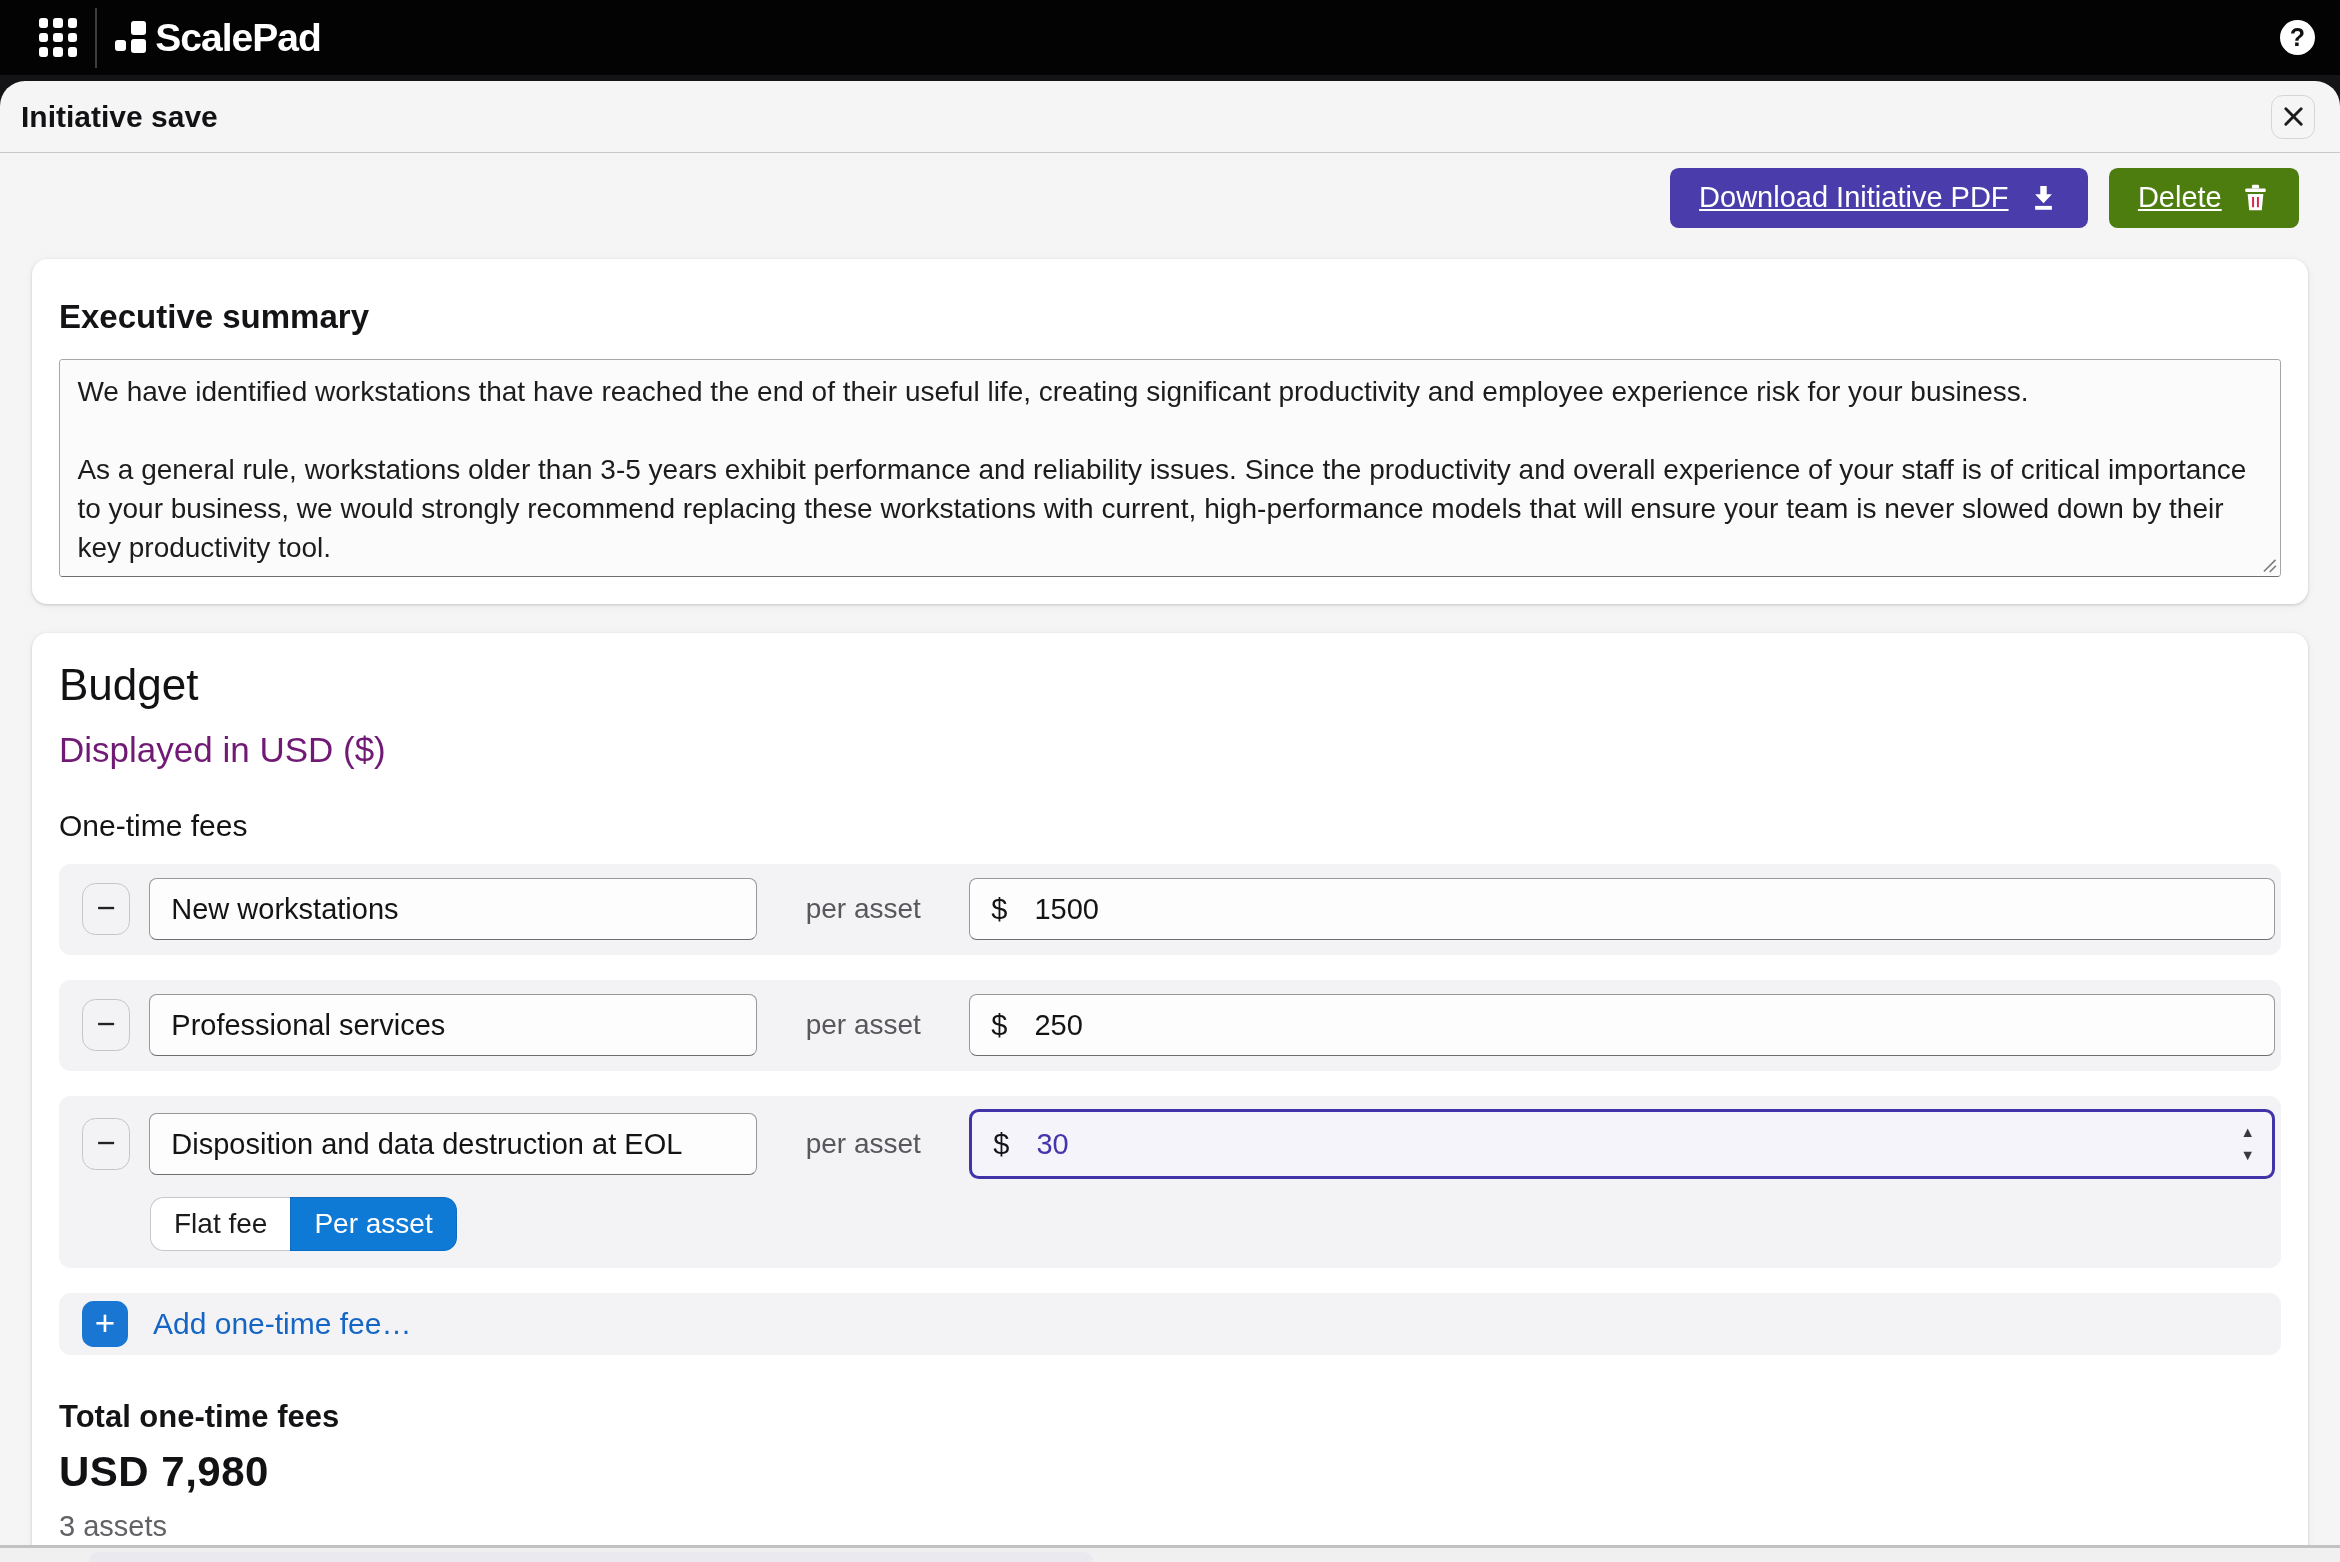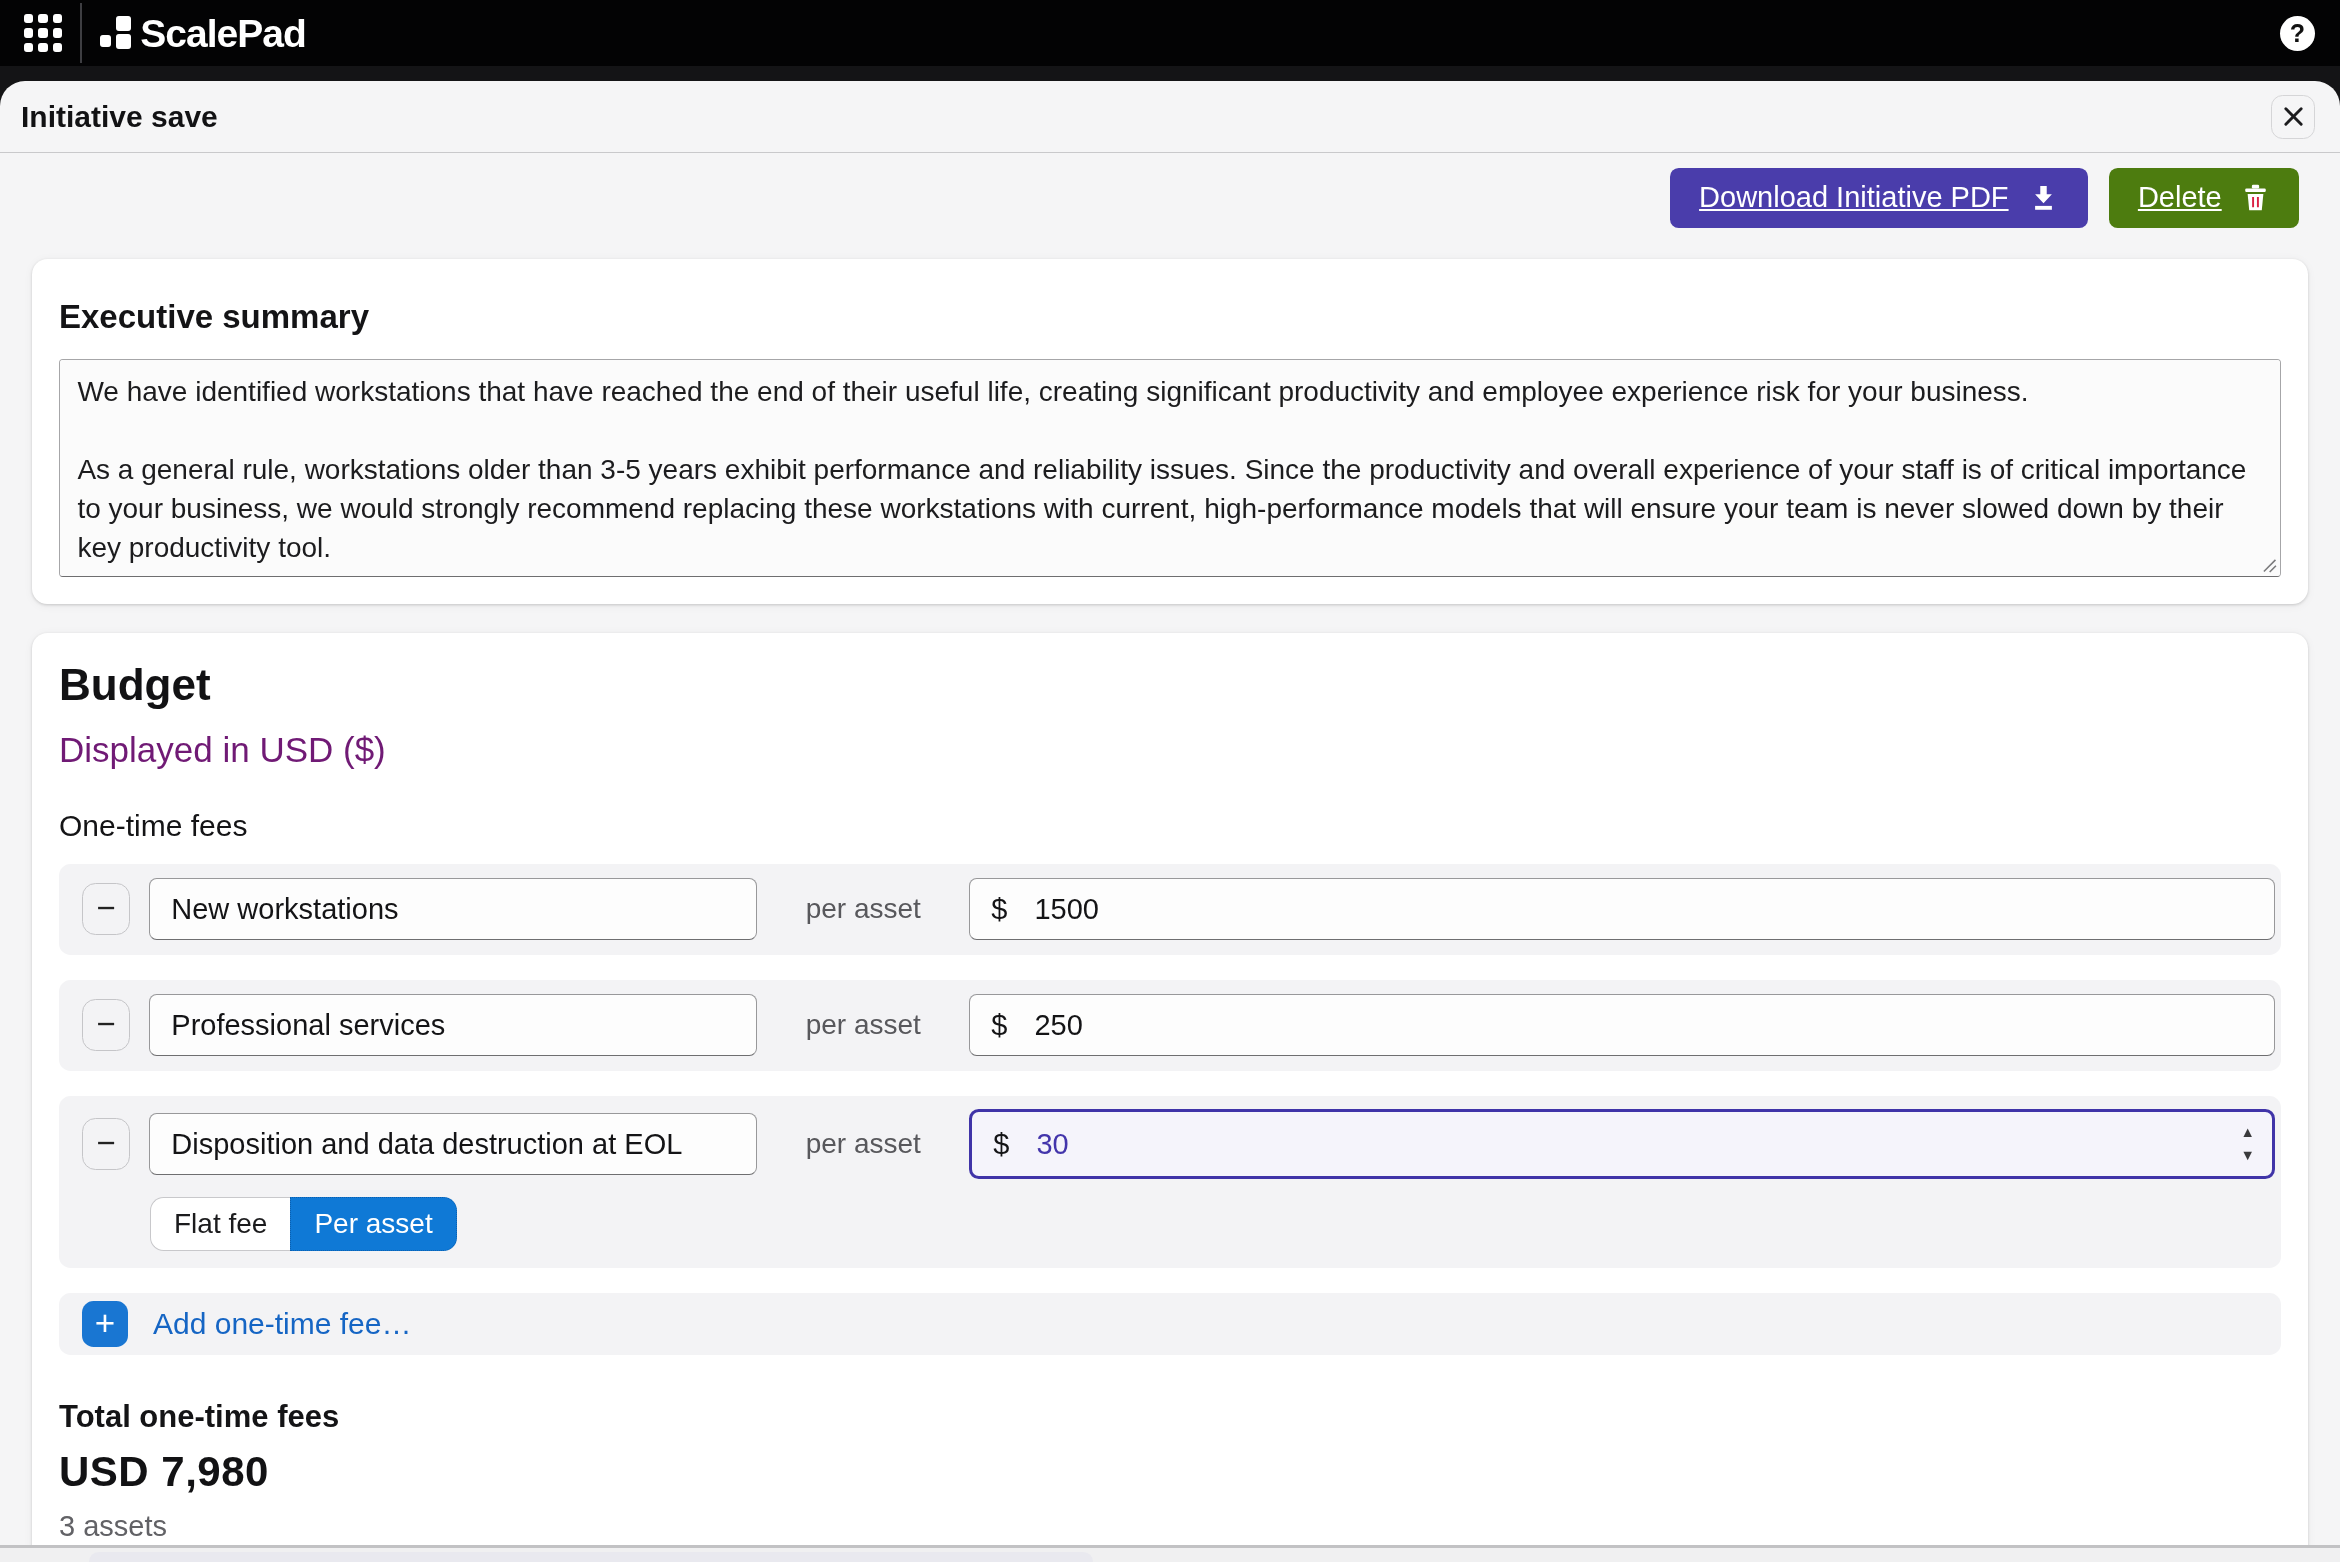--- a/index.html
+++ b/index.html
@@ -1,19 +1,19 @@
 <!DOCTYPE html>
 <html><head>
 <meta charset="utf-8">
 <style>
   * { margin:0; padding:0; box-sizing:border-box; }
   html,body { width:2340px; height:1562px; overflow:hidden; background:#141416; font-family:"Liberation Sans", sans-serif; }
 
   
-  .topbar { height:66px; background:#030304; display:flex; align-items:center; padding:0 25px 0 21px; }
+  .topbar { height:75px; background:#030304; display:flex; align-items:center; padding:0 25px 0 36px; }
   .apps-btn { width:44px; height:44px; background:none; border:none; display:grid; place-items:center; cursor:pointer; }
   .apps-grid { display:grid; grid-template-columns:repeat(3,9.7px); grid-template-rows:repeat(3,9.7px); gap:4.8px; }
   .apps-grid span { background:#fff; border-radius:2.9px; }
   .topbar-divider { width:1.9px; height:60px; background:#3e3e42; margin:0 17.4px 0 15.4px; }
   .brand { display:flex; align-items:flex-end; gap:7.7px; }
   .brand-mark { position:relative; width:33px; height:41px; }
   .brand-mark span { position:absolute; background:#fff; border-radius:2.9px; }
   .bm1 { width:11.6px; height:11.6px; left:0; bottom:6.8px; }
   .bm2 { width:14.5px; height:14.5px; left:16.4px; bottom:23px; }
   .bm3 { width:14.5px; height:14.5px; left:16.4px; bottom:4.8px; }
@@ -34,21 +34,21 @@
   .content { padding:0 32px; }
   .card { background:#fff; border-radius:15.4px; box-shadow:0 1px 2.9px rgba(0,0,0,.16), 0 1.9px 9.7px rgba(0,0,0,.05); }
   .card-exec { margin-top:17.4px; padding:39px 27px 23px; }
   .exec-heading { font-size:33px; font-weight:bold; color:#141416; margin-bottom:23px; }
   .textarea-wrap { position:relative; }
   .exec-textarea { width:100%; height:218px; background:#fbfbfb; border:1px solid #a6a6a8; border-bottom:1.9px solid #6e6e70; border-radius:3.9px; padding:11.6px 17.4px; font-family:"Liberation Sans", sans-serif; font-size:28px; line-height:39px; color:#1c1c1e; resize:none; outline:none; }
   .resize-grip { position:absolute; right:3.9px; bottom:7.7px; cursor:nwse-resize; }
 
   
   .card-budget { margin-top:29px; padding:27px 27px 58px; }
-  .budget-heading { font-size:44px; font-weight:bold; color:#121214; margin-bottom:19.3px; }
+  .budget-heading { font-size:44px; font-weight:normal; color:#121214; margin-bottom:19.3px; }
   .budget-subtitle { font-size:35px; color:#701a75; margin-bottom:39px; }
   .fees-heading { font-size:30px; font-weight:normal; color:#141416; margin-bottom:21px; }
 
   .fee-row { background:#f3f3f5; border-radius:11.6px; padding:13.5px 5.8px 13.5px 23px; margin-bottom:25px; }
   .fee-main { display:flex; align-items:center; min-height:64px; }
   .minus-btn { flex:none; width:48px; height:52px; border:1.9px solid #c5c5c8; border-radius:13.5px; background:transparent; color:#222; font-size:33px; line-height:1; display:grid; place-items:center; cursor:pointer; font-family:inherit; padding-bottom:2.9px; }
   .name-input { flex:none; width:608px; height:62px; margin-left:19.3px; background:#fdfdfd; border:1px solid #98989a; border-bottom:1.9px solid #6e6e70; border-radius:7.7px; padding:0 21px; font-family:"Liberation Sans", sans-serif; font-size:29px; color:#141416; outline:none; }
   .billing { flex:none; width:212px; text-align:center; font-size:28px; color:#58585c; }
   .amount-box { flex:1; height:62px; background:#fdfdfd; border:1px solid #98989a; border-bottom:1.9px solid #6e6e70; border-radius:7.7px; display:flex; align-items:center; padding:0 21px; position:relative; }
   .currency { font-size:29px; color:#141416; margin-right:27px; }

